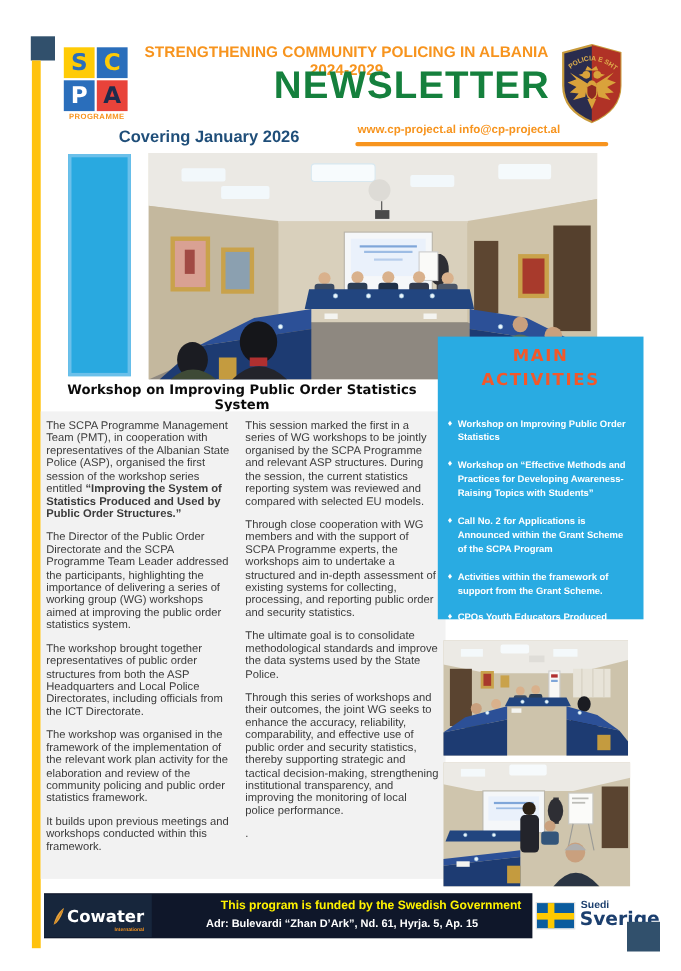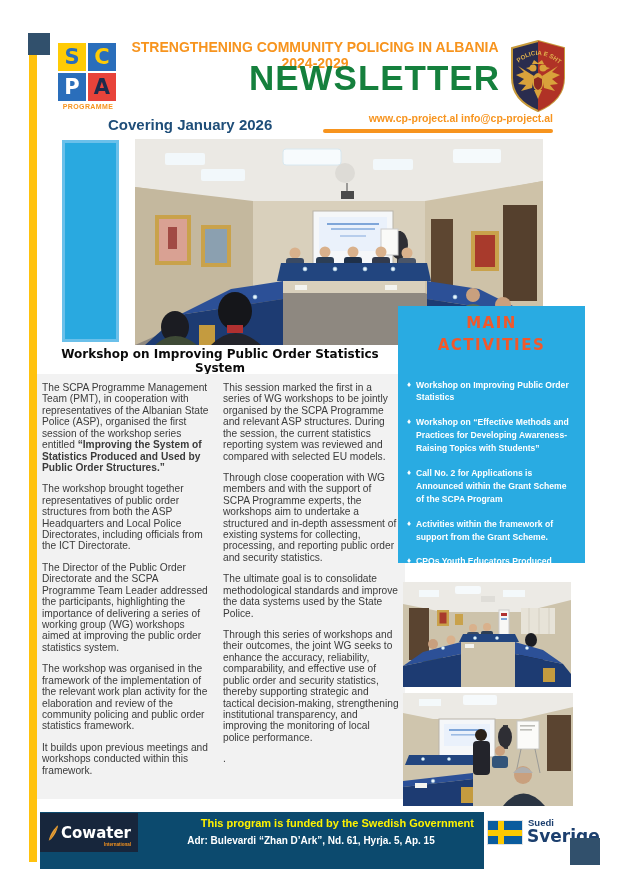--- a/index.html
+++ b/index.html
@@ -23,21 +23,21 @@
   .tile-a{background:#E8433A;color:#1D2B4C;}
   #scpa .prog{margin-top:2px;font-size:7px;font-weight:700;color:#F7941E;letter-spacing:.4px;text-align:center;}
 
   
   #program-title{left:130px;top:39px;width:370px;text-align:center;
      color:#F7941E;font-weight:700;font-size:14px;}
   #newsletter-title{left:130px;top:58px;width:370px;text-align:right;
      color:#15803d;font-weight:800;font-size:35px;letter-spacing:1px;
      font-family:"Liberation Sans",sans-serif;}
   #covering{left:108px;top:116px;font-size:15px;font-weight:700;color:#1F4E79;}
-  #contact{left:325px;top:112px;width:228px;text-align:right;color:#F7941E;
+  #contact{left:325px;top:112px;width:228px;text-align:left;color:#F7941E;
      font-weight:700;font-size:10.5px;cursor:pointer;}
   #contact-underline{left:323px;top:129px;width:230px;height:4px;background:#F7941E;border-radius:2px;}
 
   #emblem{left:508px;top:38px;}
 
   
   #blue-rect{left:62px;top:140px;width:51px;height:196px;background:#29A9E0;border:3px solid #6BC0EA;}
   #main-photo{left:135px;top:139px;width:408px;height:206px;}
   #photo-caption{left:40px;top:347px;width:360px;text-align:center;color:#0B0B0B;
      font-family:"DejaVu Sans",sans-serif;font-weight:800;font-size:12px;}
@@ -57,21 +57,21 @@
      font-weight:800;font-size:15px;letter-spacing:1.5px;line-height:1.45;margin-bottom:22px;}
   .act-item{display:flex;gap:5px;color:#FFFFFF;font-weight:700;font-size:8.6px;
      line-height:1.5;margin-bottom:12px;}
   .act-bullet{flex:0 0 auto;font-size:8px;line-height:1.6;}
 
   
   #photo-1{left:403px;top:582px;width:168px;height:105px;}
   #photo-2{left:403px;top:693px;width:170px;height:113px;}
 
   
-  #footer-bar{left:40px;top:812px;width:444px;height:57px;background:#0c4a6e;}
+  #footer-bar{left:40px;top:812px;width:444px;height:41px;background:#0f172a;}
   #cowater{position:absolute;left:0;top:1px;width:98px;height:39px;background:#17263C;
      display:flex;align-items:center;justify-content:center;}
   #cowater-inner{position:relative;display:flex;align-items:center;gap:2px;}
   #cowater-word{color:#fff;font-weight:800;font-size:15px;font-family:"DejaVu Sans",sans-serif;}
   #cowater-sub{position:absolute;right:0;bottom:-5px;color:#F7941E;font-size:4.5px;font-weight:700;}
   #funded{position:absolute;right:10px;top:5px;color:#FFF200;font-weight:700;font-size:11px;}
   #address{position:absolute;left:98px;right:0;top:23px;text-align:center;color:#FFFFFF;
      font-weight:700;font-size:10px;}
 
   #flag{left:487px;top:820px;width:34px;height:23px;border:1px solid #E2E2E2;}
@@ -211,22 +211,22 @@
       <circle cx="398" cy="178" r="9" fill="#C9A07E"></circle>
         <path d="M382,200 Q398,180 408,192 V206 H382 Z" fill="#2E3A49"></path>
     </svg>
   </div>
 
   <div class="abs" id="photo-caption">Workshop on Improving Public Order Statistics System</div>
 
   <div class="abs" id="body-panel">
     <div class="col" id="col-left">
       <p><span>The SCPA Programme Management Team (PMT), in cooperation with representatives of the Albanian State Police (ASP), organised the first session of the workshop series entitled </span><span class="bold-frag">“Improving the System of Statistics Produced and Used by Public Order Structures.”</span></p>
+      <p>The Director of the Public Order Directorate and the SCPA Programme Team Leader addressed the participants, highlighting the importance of delivering a series of working group (WG) workshops aimed at improving the public order statistics system.</p>
       <p>The workshop brought together representatives of public order structures from both the ASP Headquarters and Local Police Directorates, including officials from the ICT Directorate.</p>
-      <p>The Director of the Public Order Directorate and the SCPA Programme Team Leader addressed the participants, highlighting the importance of delivering a series of working group (WG) workshops aimed at improving the public order statistics system.</p>
       <p>The workshop was organised in the framework of the implementation of the relevant work plan activity for the elaboration and review of the community policing and public order statistics framework.</p>
       <p>It builds upon previous meetings and workshops conducted within this framework.</p>
     </div>
     <div class="col" id="col-mid">
       <p>This session marked the first in a series of WG workshops to be jointly organised by the SCPA Programme and relevant ASP structures. During the session, the current statistics reporting system was reviewed and compared with selected EU models.</p>
       <p>Through close cooperation with WG members and with the support of SCPA Programme experts, the workshops aim to undertake a structured and in-depth assessment of existing systems for collecting, processing, and reporting public order and security statistics.</p>
       <p>The ultimate goal is to consolidate methodological standards and improve the data systems used by the State Police.</p>
       <p>Through this series of workshops and their outcomes, the joint WG seeks to enhance the accuracy, reliability, comparability, and effective use of public order and security statistics, thereby supporting strategic and tactical decision-making, strengthening institutional transparency, and improving the monitoring of local police performance.</p>
       <p>.</p>
     </div>

